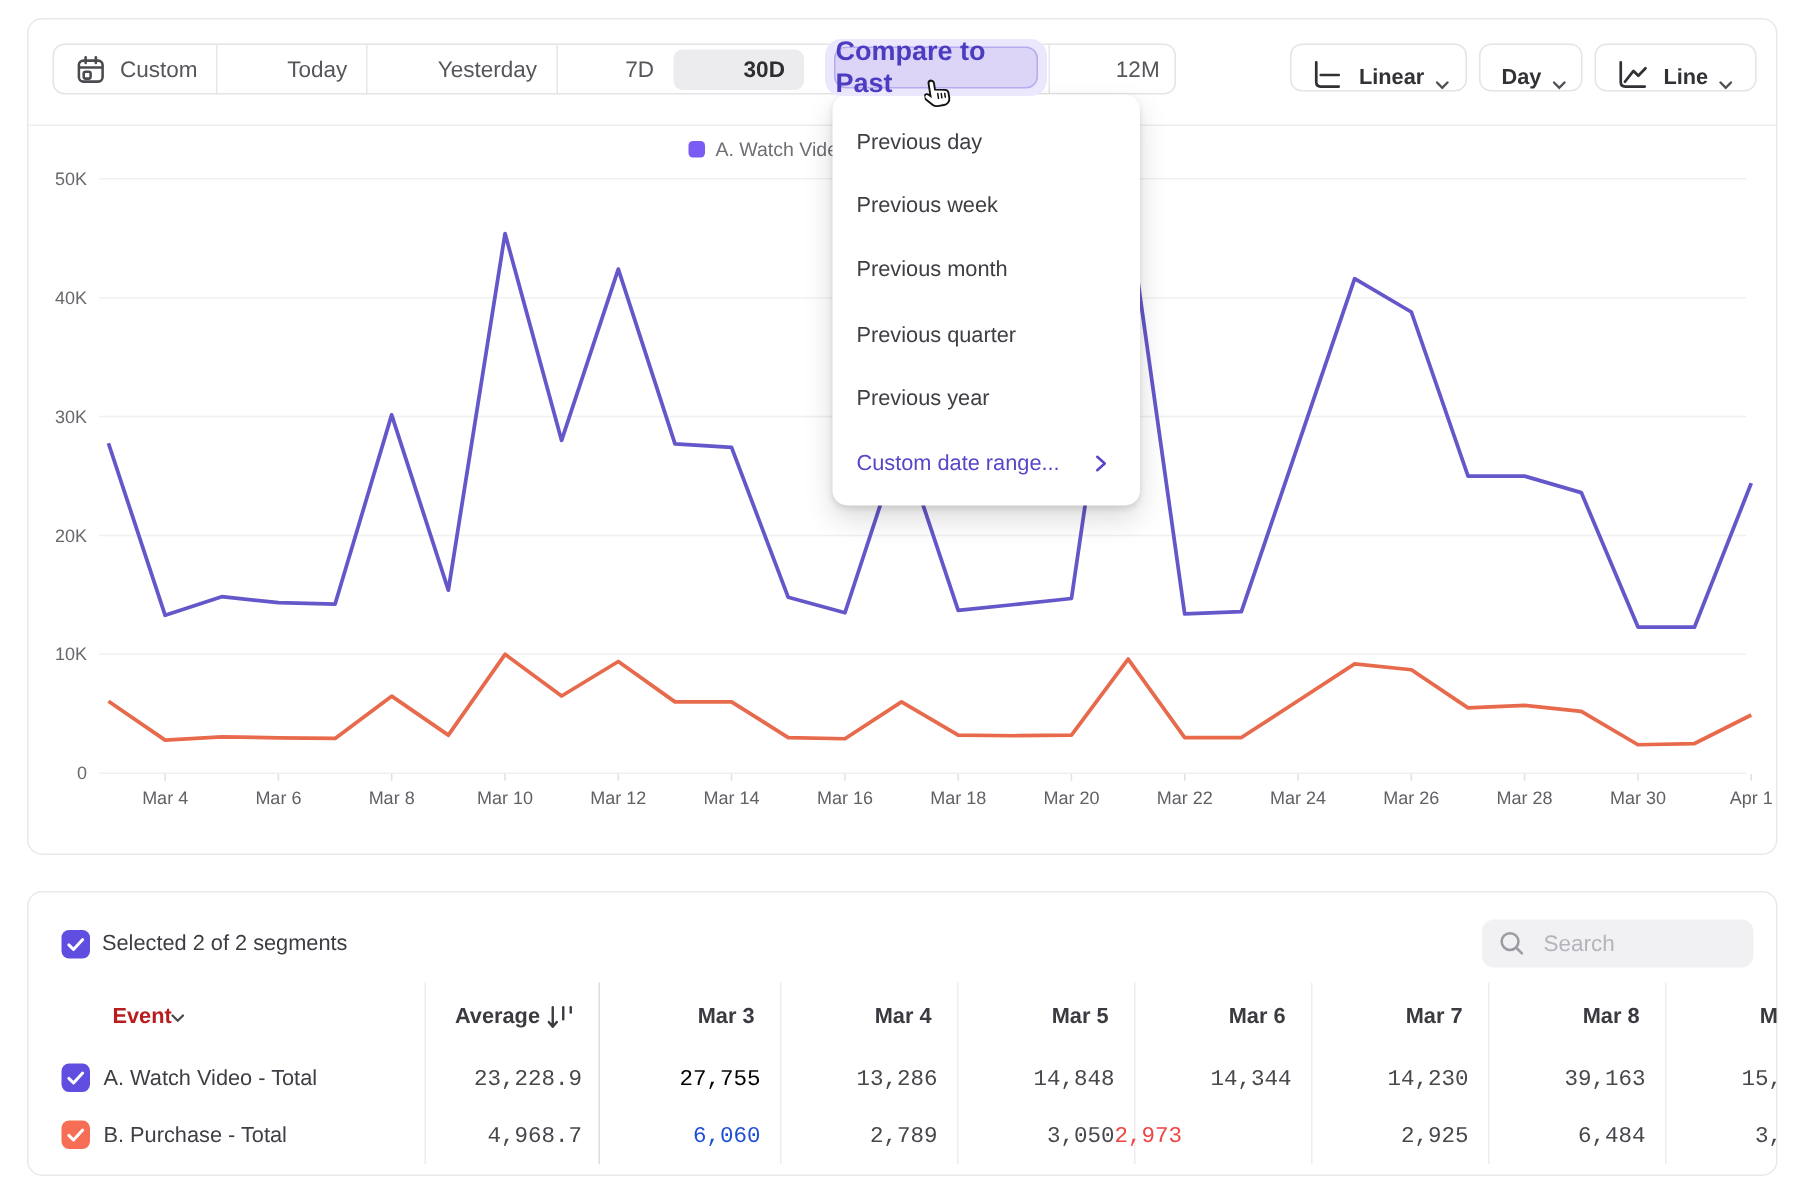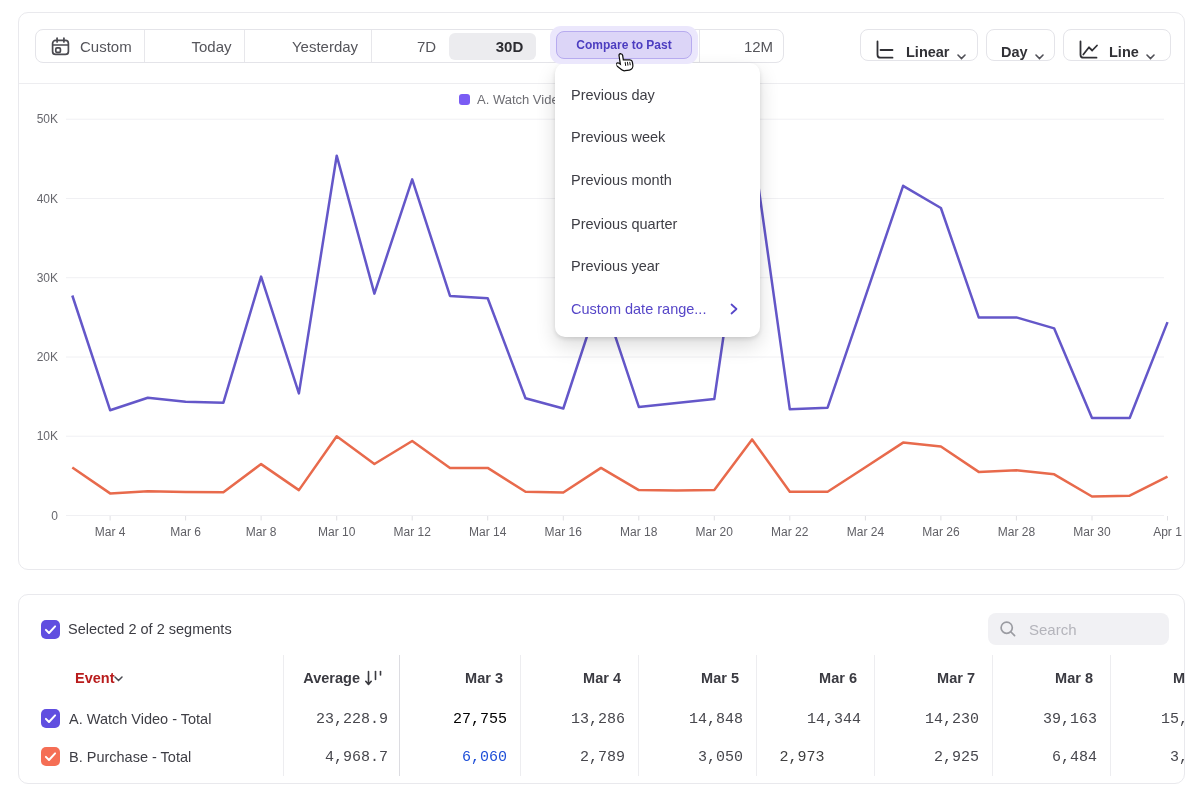--- a/index.html
+++ b/index.html
@@ -39,21 +39,21 @@
   <div class="it" style="width:57px;border-left:none !important;">
       <span class="pill"></span>
       <span class="pill-t">30D</span>
     </div>
   <div class="it" style="width:45px;border-left:none !important;">3M</div>
   <div class="it" style="width:47px;">6M</div>
   <div class="it" style="width:49px;">12M</div>
 </div>
 
 <div class="abs" style="left:550px;top:26px;width:148px;height:38px;background:#ebe7fc;border-radius:11px;z-index:6;"></div>
-<div class="abs" style="left:556px;top:31px;width:136px;height:28px;background:#dcd5f7;border:1px solid #b7abef;border-radius:8px;box-sizing:border-box;z-index:6;display:flex;align-items:center;justify-content:center;font-size:12px;font-weight:bold;color:#4c3dc0;">Compare to Past</div>
+<div class="abs" style="left:556px;top:31px;width:136px;height:28px;background:#dcd5f7;border:1px solid #b7abef;border-radius:8px;box-sizing:border-box;z-index:6;display:flex;align-items:center;justify-content:center;font-size:18px;font-weight:bold;color:#4c3dc0;">Compare to Past</div>
 
 <div class="btn" style="left:860px;width:118px;">
   <svg width="20" height="20" viewBox="0 0 20 20" style="margin-left:14px;margin-top:5px;" fill="none" stroke="#303035" stroke-width="1.8" stroke-linecap="round">
     <path d="M2.5 1.5 v13.2 q0 3 3 3 h12"></path>
     <line x1="5.5" y1="10" x2="17.5" y2="10"></line>
   </svg>
   <span style="margin-left:11px;">Linear</span>
   <svg class="chev" style="margin-left:7px;" viewBox="0 0 9 6" fill="none" stroke="#505057" stroke-width="1.6" stroke-linecap="round">
       <path d="M1 1 L4.5 4.5 L8 1"></path>
     </svg>
@@ -220,18 +220,18 @@
 
 <div class="abs" style="left:41px;top:747px;width:19px;height:19px;background:#f56e55;border-radius:5px;"></div>
 <svg class="abs" style="left:41px;top:747px;" width="19" height="19" viewBox="0 0 19 19" fill="none" stroke="#fff" stroke-width="2" stroke-linecap="round" stroke-linejoin="round">
     <path d="M4.9 9.9 L8 13 L14.1 6.4"></path>
   </svg>
 <div class="abs" style="left:69px;top:749px;font-size:14.5px;color:#3e3e45;">B. Purchase - Total</div>
 <div class="abs" style="left:200px;top:749px;width:188px;text-align:right;font-family:'Liberation Mono',monospace;font-size:15px;color:#47474d;">4,968.7</div>
 <div class="abs" style="left:389px;top:749px;width:118px;text-align:right;font-family:'Liberation Mono',monospace;font-size:15px;color:#1d4ed8;">6,060</div>
 <div class="abs" style="left:507px;top:749px;width:118px;text-align:right;font-family:'Liberation Mono',monospace;font-size:15px;color:#47474d;">2,789</div>
 <div class="abs" style="left:625px;top:749px;width:118px;text-align:right;font-family:'Liberation Mono',monospace;font-size:15px;color:#47474d;">3,050</div>
-<div class="abs" style="left:743px;top:749px;width:118px;text-align:center;font-family:'Liberation Mono',monospace;font-size:15px;color:#404040;">2,973</div>
+<div class="abs" style="left:743px;top:749px;width:118px;text-align:left;font-family:'Liberation Mono',monospace;font-size:15px;color:#ef4444;">2,973</div>
 <div class="abs" style="left:861px;top:749px;width:118px;text-align:right;font-family:'Liberation Mono',monospace;font-size:15px;color:#47474d;">2,925</div>
 <div class="abs" style="left:979px;top:749px;width:118px;text-align:right;font-family:'Liberation Mono',monospace;font-size:15px;color:#47474d;">6,484</div>
 <div class="abs" style="left:1097px;top:749px;width:88px;overflow:hidden;">
     <div style="width:118px;text-align:right;font-family:'Liberation Mono',monospace;font-size:15px;color:#47474d;">3,421</div>
   </div>
 
 </body></html>

